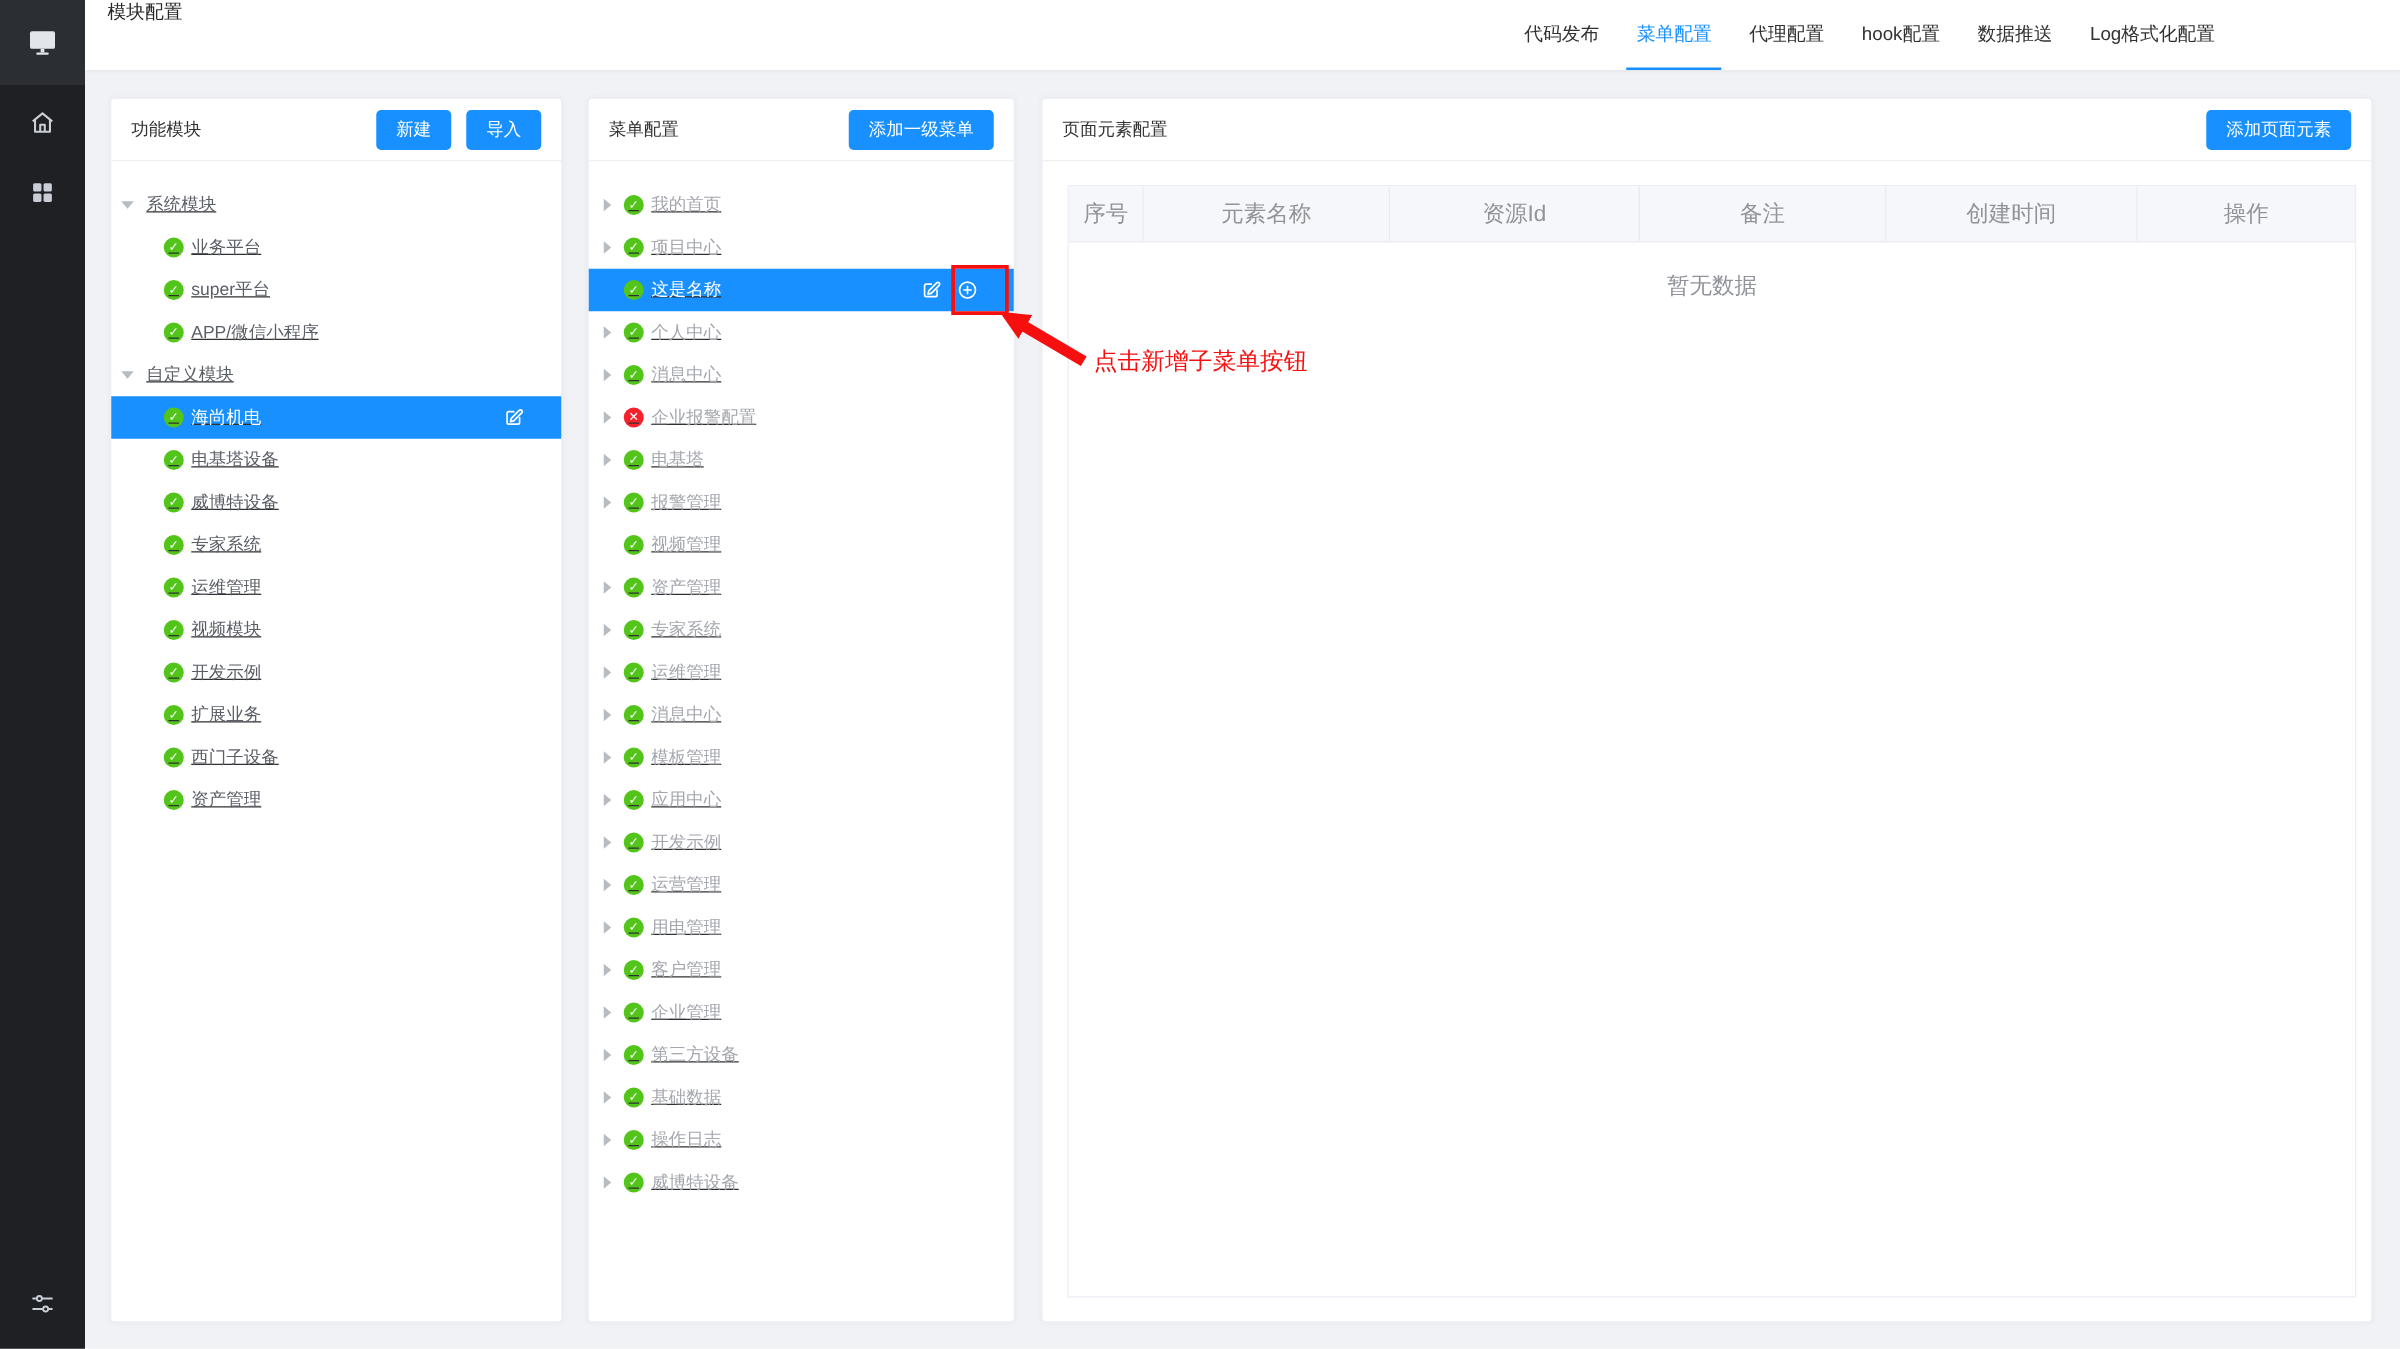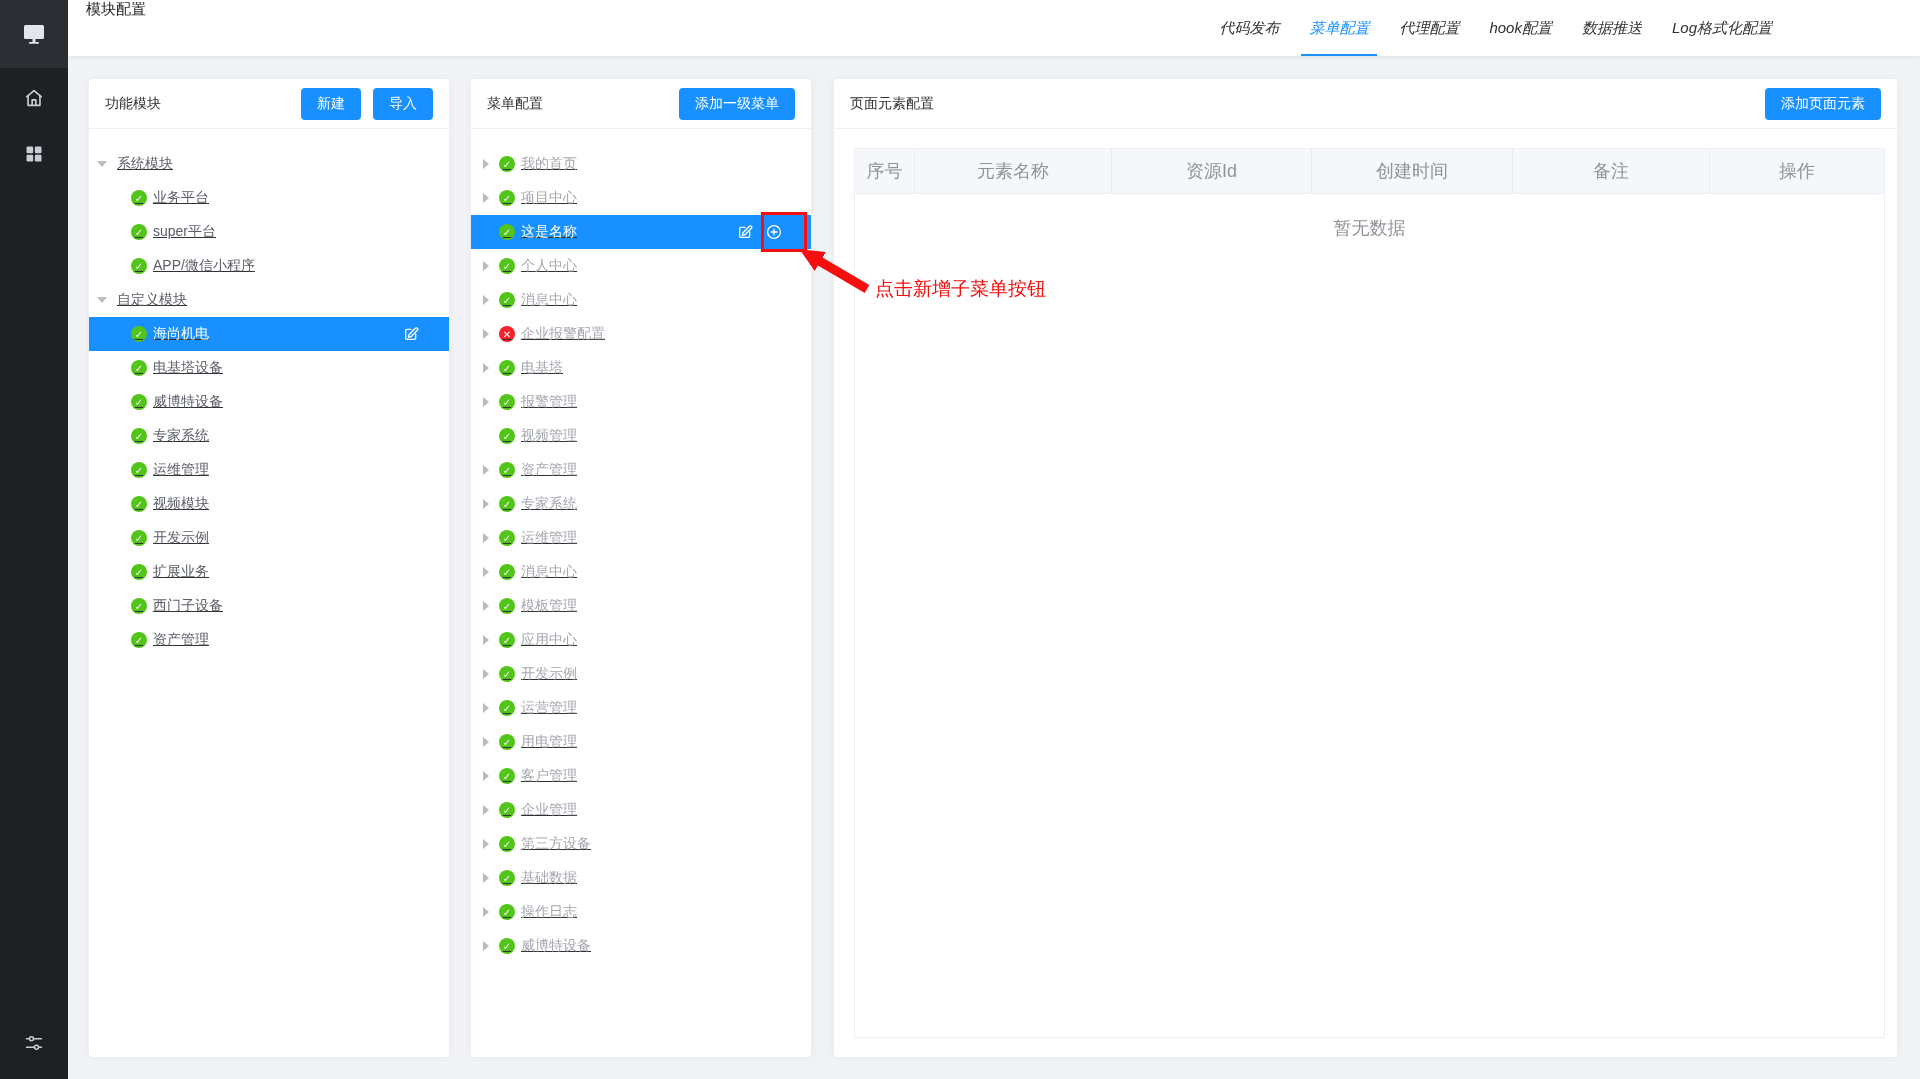--- a/index.html
+++ b/index.html
@@ -23,21 +23,21 @@
   .logo{width:68px;height:68px;background:var(--logo-bg);display:flex;align-items:center;justify-content:center;cursor:pointer;}
   .side-ic{width:68px;height:44px;display:flex;align-items:center;justify-content:center;cursor:pointer;}
   .side-ic.first{margin-top:8px;}
   .side-ic.second{margin-top:12px;}
   .side-bottom{margin-top:auto;margin-bottom:14px;}
 
   
   .header{position:absolute;left:68px;top:0;right:0;height:56px;background:#fff;display:flex;box-shadow:0 1px 4px rgba(0,21,41,.08);z-index:5;}
   .page-title{margin-left:18px;font-size:15px;color:#262626;}
   .tabs{margin-left:auto;display:flex;gap:30px;padding-right:148px;height:56px;align-items:center;}
-  .tab{position:relative;font-size:15px;color:#303133;height:56px;line-height:56px;cursor:pointer;white-space:nowrap;font-style:italic;}
+  .tab{position:relative;font-size:15px;color:#303133;height:56px;line-height:56px;cursor:pointer;white-space:nowrap;}
   .tab.active{color:var(--accent);}
   .tab.active::after{content:"";position:absolute;left:-8px;right:-8px;bottom:0;height:2px;background:var(--accent);}
 
   
   .card{position:absolute;top:78px;height:980px;background:#fff;border:1px solid #ebeef5;border-radius:4px;box-shadow:0 0 6px rgba(0,0,0,.04);}
   .card-modules{left:88px;width:362px;}
   .card-menus{left:470px;width:342px;}
   .card-elements{left:833px;width:1065px;}
   .card-hd{height:50px;display:flex;align-items:center;padding:0 16px;border-bottom:1px solid #f0f0f0;}
   .card-title{font-size:14px;color:#303133;}
@@ -357,22 +357,22 @@
       <span class="card-title">页面元素配置</span>
       <span class="hd-btns">
         <button class="btn">添加页面元素</button>
       </span>
     </div>
     <div class="el-table">
       <div class="el-thead" id="el-thead">
           <div class="th col0">序号</div>
           <div class="th col2">元素名称</div>
           <div class="th col1">资源Id</div>
+          <div class="th col3">备注</div>
           <div class="th col4">创建时间</div>
-          <div class="th col3">备注</div>
           <div class="th col5">操作</div>
         </div>
       <div class="empty">暂无数据</div>
     </div>
   </section>
 
   <svg class="overlay" width="1920" height="1079">
     <defs>
       <marker id="ah" markerUnits="userSpaceOnUse" markerWidth="24" markerHeight="22" refX="5" refY="11" orient="auto">
         <path class="ah" d="M0 0 L24 11 L0 22 z"></path>

